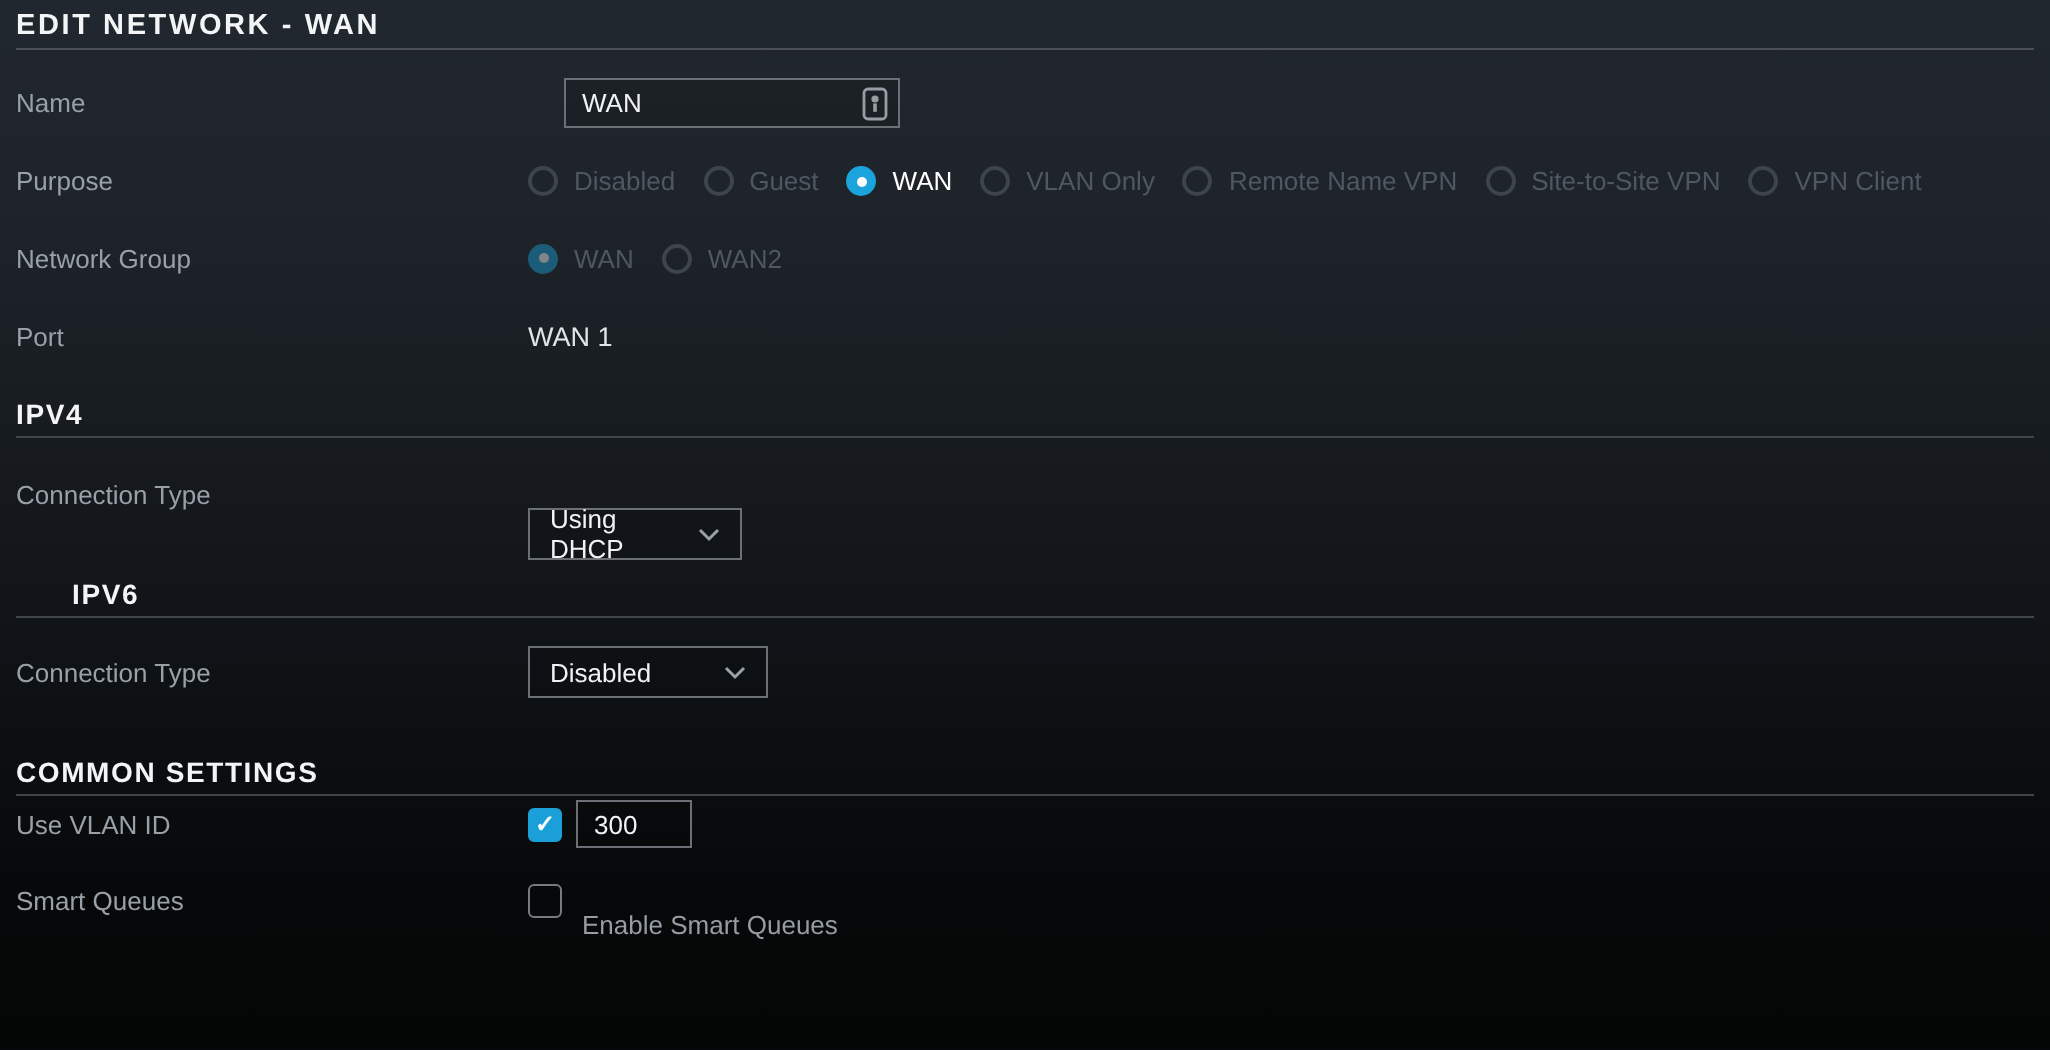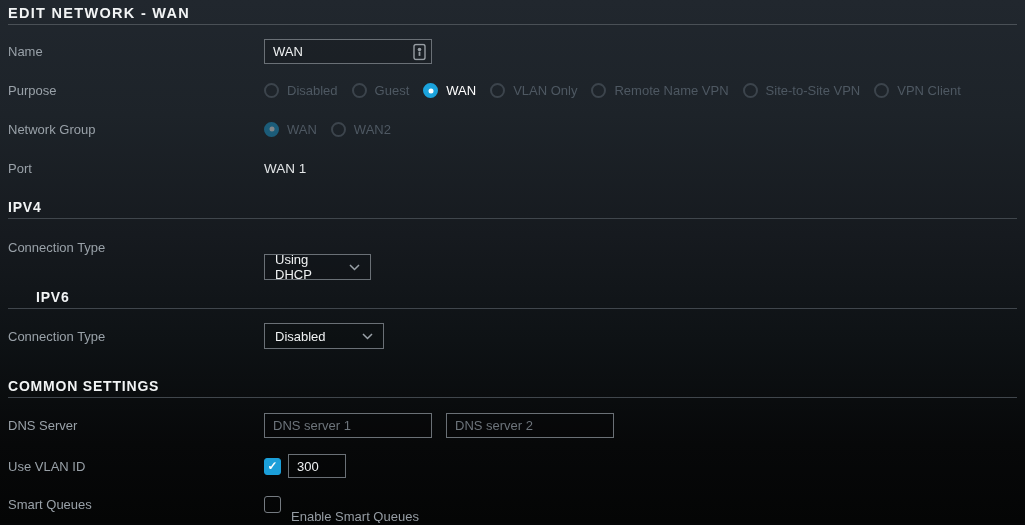--- a/index.html
+++ b/index.html
@@ -18,21 +18,21 @@
     padding-top:5px;
     font-size:14.5px; line-height:16px; font-weight:bold;
     letter-spacing:1.3px; color:#f2f4f5; text-transform:uppercase;
   }
   .divider { margin-top:3px; height:1px; background:#4a5056; border:none; }
   .divider.sec { background:#40464c; }
 
   .row { display:flex; align-items:center; }
   .row .field-label { width:256px; flex:none; color:#99a1a8; font-size:13px; }
 
-  .row-name     { height:41px; margin-top:6px; }
+  .row-name     { height:41px; margin-top:6px;gap:18px; }
   .row-purpose  { height:37px; }
   .row-netgroup { height:40px; }
   .row-port     { height:38px; }
   .row-conn4    { height:56px; }
   .row-conn6    { height:54px; }
   .row-dns      { height:54px; }
   .row-vlan     { height:28px; }
   .row-smart    { height:48px; }
 
   h2.section-heading {
@@ -203,25 +203,20 @@
       <span class="select-value">Disabled</span>
       <svg class="chevron" width="11" height="7" viewBox="0 0 11 7">
         <polyline points="1,1 5.5,5.5 10,1" fill="none" stroke="#9aa1a8" stroke-width="1.5"></polyline>
       </svg>
     </div>
   </div>
 
   <h2 class="section-heading h-common">COMMON SETTINGS</h2>
   <hr class="divider sec">
 
-  <div class="row row-dns">
-    <span class="field-label">DNS Server</span>
-    <input class="text-input" type="text" placeholder="DNS server 1" style="">
-    <input class="text-input dns-input-2" type="text" placeholder="DNS server 2" style="">
-  </div>
 
   <div class="row row-vlan">
     <span class="field-label">Use VLAN ID</span>
     <span class="checkbox checked"></span>
     <input class="text-input vlan-input" type="text" value="300" style="">
   </div>
 
   <div class="row row-smart">
     <span class="field-label">Smart Queues</span>
     <span class="checkbox"></span>

